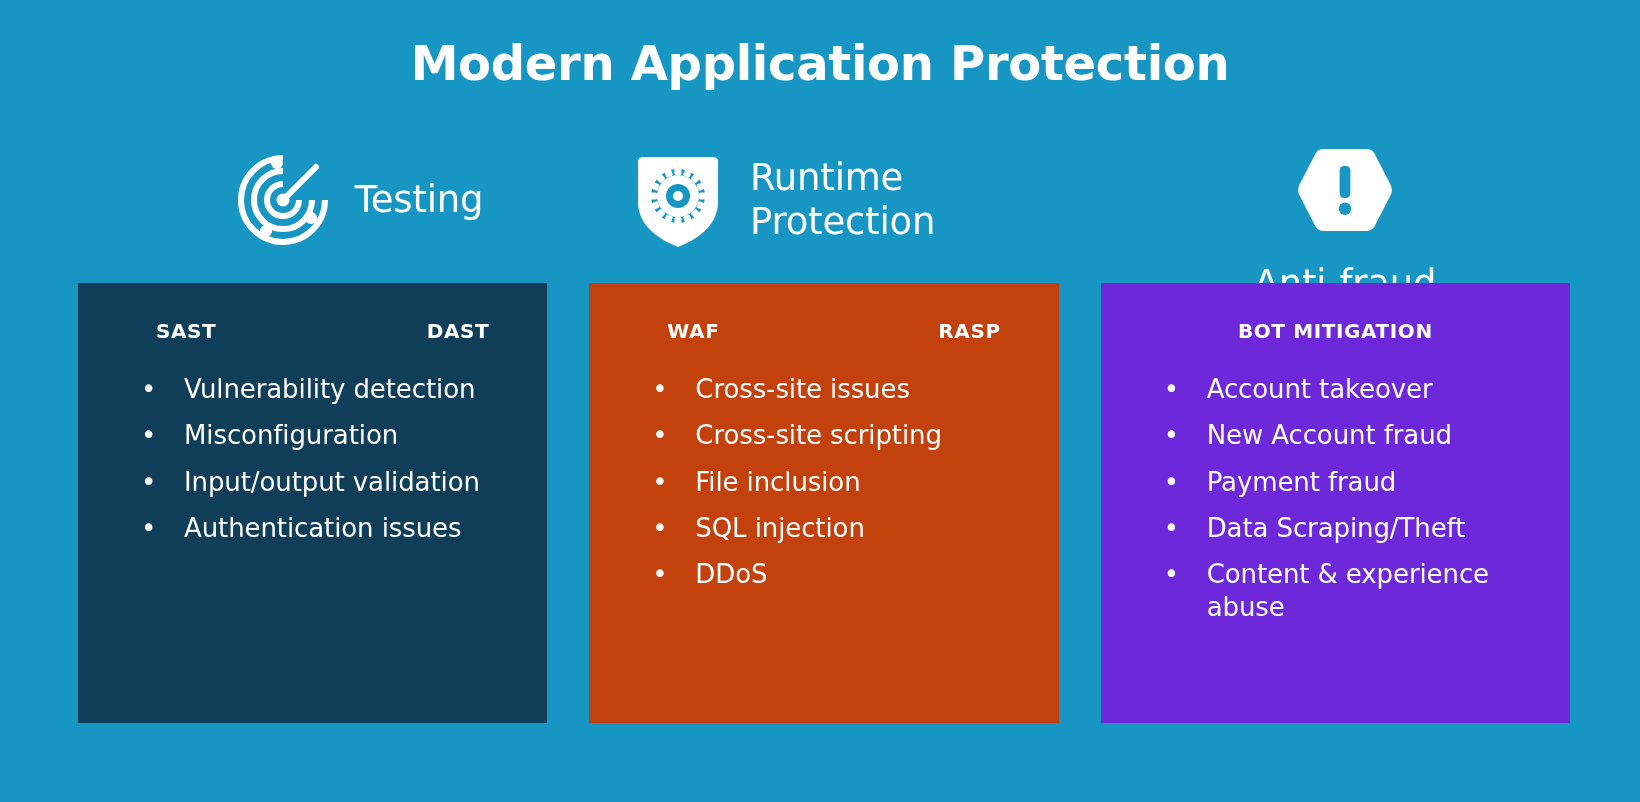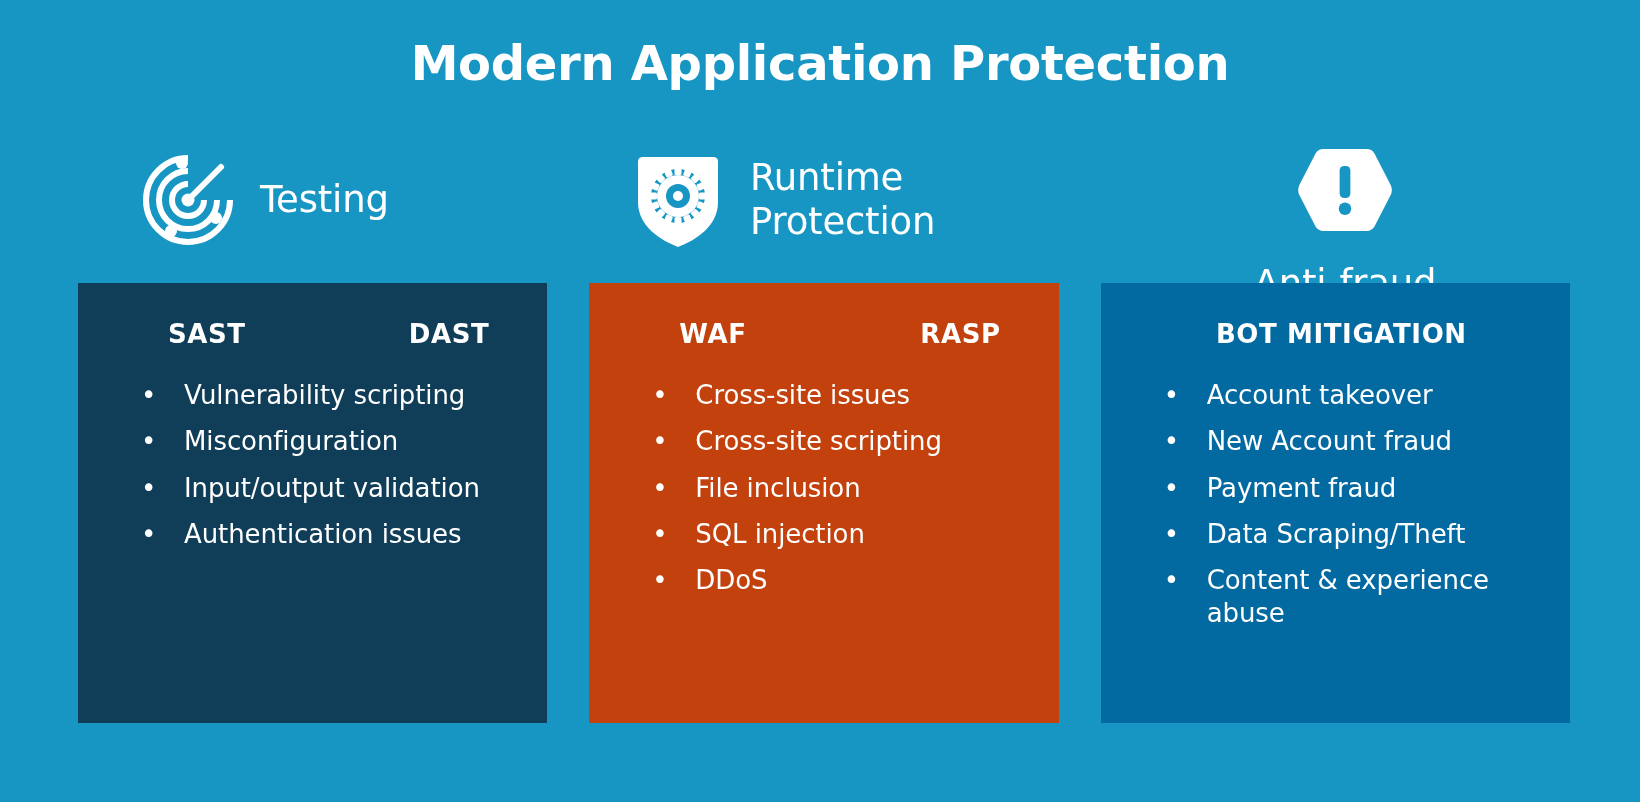--- a/index.html
+++ b/index.html
@@ -51,21 +51,21 @@
     flex-direction: row;
   }
 
   .col-head {
     display: flex;
     flex-direction: row;
     align-items: center;
     gap: 22px;
   }
 
-  .col-head.c1 { width: 500px; padding-left: 60px; }
+  .col-head.c1 { width: 500px; padding-left: 60px; justify-content: center; }
   .col-head.c2 { width: 500px; padding-left: 50px; }
   .col-head.c3 { width: 492px; padding-left: 42px; flex-direction: column; }
 
   .head-icon {
     flex: 0 0 auto;
     width: 100px;
     height: 100px;
     display: flex;
     align-items: center;
     justify-content: center;
@@ -105,26 +105,25 @@
     padding: 0 28px 0 48px;
     margin-bottom: 30px;
   }
 
   .card-heads.single {
     justify-content: center;
     padding: 0;
   }
 
   .card-head-item {
-    font-size: 26px;
+    font-size: 20px;
     font-weight: 700;
     letter-spacing: 0.6px;
     color: #ffffff;
     white-space: nowrap;
-    margin-left: 12px;
   }
 
   .bullets {
     list-style: none;
     padding-left: 28px;
   }
 
   .bullet {
     display: flex;
     flex-direction: row;
@@ -231,21 +230,21 @@
   <div class="cards">
 
     <div class="card c1" style="background:#103e58">
       <div class="card-heads">
         <span class="card-head-item">SAST</span>
         <span class="card-head-item">DAST</span>
       </div>
       <ul class="bullets">
         <li class="bullet">
           <span class="bullet-dot">•</span>
-          <span class="bullet-text">Vulnerability scripting</span>
+          <span class="bullet-text">Vulnerability detection</span>
         </li>
         <li class="bullet">
           <span class="bullet-dot">•</span>
           <span class="bullet-text">Misconfiguration</span>
         </li>
         <li class="bullet">
           <span class="bullet-dot">•</span>
           <span class="bullet-text">Input/output validation</span>
         </li>
         <li class="bullet">
@@ -277,21 +276,21 @@
           <span class="bullet-dot">•</span>
           <span class="bullet-text">SQL injection</span>
         </li>
         <li class="bullet">
           <span class="bullet-dot">•</span>
           <span class="bullet-text">DDoS</span>
         </li>
       </ul>
     </div>
 
-    <div class="card c3" style="background:#0369a1">
+    <div class="card c3" style="background:#6d28d9">
       <div class="card-heads single">
         <span class="card-head-item">BOT MITIGATION</span>
       </div>
       <ul class="bullets">
         <li class="bullet">
           <span class="bullet-dot">•</span>
           <span class="bullet-text">Account takeover</span>
         </li>
         <li class="bullet">
           <span class="bullet-dot">•</span>

